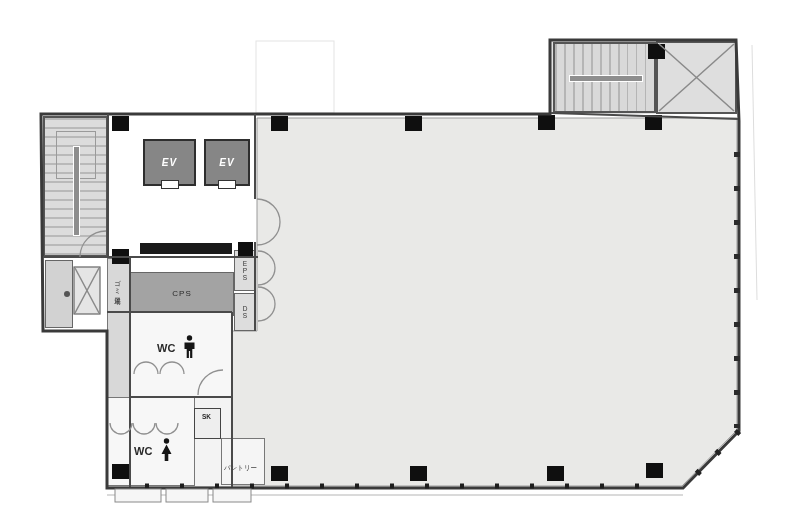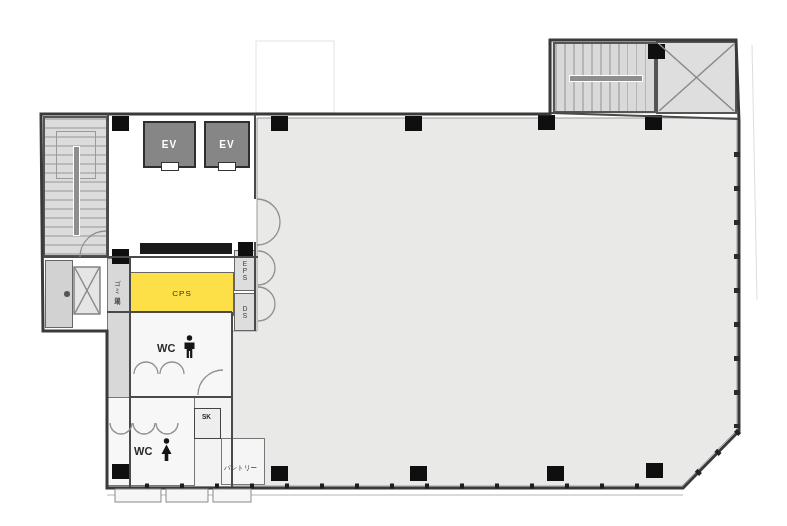--- a/index.html
+++ b/index.html
@@ -16,22 +16,22 @@
   }
   .stair-tl .rail{position:absolute;left:28px;top:28px;width:5px;height:88px;background:#8e8e8e;border:1px solid #fff;}
   .stair-tl .landing{position:absolute;left:11px;top:13px;width:38px;height:46px;border:1px solid #9a9a9a;}
   .stair-tr{
     left:553px;top:42px;width:103px;height:71px;
     border:2px solid #555;
     background:repeating-linear-gradient(90deg,#b5b5b5 0 1.5px,#d9d9d9 1.5px 9px);
   }
   .stair-tr .rail{position:absolute;left:14px;top:31px;width:72px;height:5px;background:#8e8e8e;border:1px solid #fff;}
   .ev{
-    position:absolute;top:121px;height:47px;background:#868686;border:2px solid #2e2e2e;
-    display:flex;align-items:center;justify-content:center;box-sizing:border-box;
+    position:absolute;top:139px;height:47px;background:#868686;border:2px solid #2e2e2e;
+    display:flex;align-items:center;justify-content:center;box-sizing:border-box;font-style:italic;
   }
   .ev .tag{color:#ffffff;font-size:10px;font-weight:bold;letter-spacing:1px;}
   .ev .notch{position:absolute;left:50%;bottom:-5px;transform:translateX(-50%);width:16px;height:7px;background:#fff;border:1px solid #333;}
   .col{position:absolute;width:17px;height:15px;background:#0f0f0f;}
   .vtext{writing-mode:vertical-rl;text-orientation:upright;}
   .shaftlbl{writing-mode:vertical-rl;text-orientation:upright;font-size:6.5px;color:#333;}
   .figure{display:inline-block;vertical-align:middle;}
 </style>
 </head>
 <body>
@@ -65,21 +65,21 @@
   </div>
 
   <div class="room" style="left:45px;top:260px;width:28px;height:68px;background:#d2d2d2;border:1px solid #666;">
     <div class="abs" style="left:18px;top:30px;width:6px;height:6px;border-radius:50%;background:#555;"></div>
   </div>
 
   <div class="room" style="left:107px;top:258px;width:23px;height:182px;background:#d8d8d8;border:1px solid #777;">
     <div class="lbl vtext" style="position:absolute;left:6px;top:16px;font-size:6.5px;letter-spacing:1px;">ゴミ置場</div>
   </div>
 
-  <div class="room" style="left:130px;top:272px;width:104px;height:44px;background:#fde047;border:1px solid #666;display:flex;align-items:center;justify-content:center;">
+  <div class="room" style="left:130px;top:272px;width:104px;height:44px;background:#a3a3a3;border:1px solid #666;display:flex;align-items:center;justify-content:center;">
     <span class="lbl" style="font-size:8px;letter-spacing:1px;">CPS</span>
   </div>
 
   <div class="room" style="left:234px;top:250px;width:22px;height:41px;background:#dddddd;border:1px solid #666;display:flex;align-items:center;justify-content:center;">
     <span class="shaftlbl">EPS</span>
   </div>
   <div class="room" style="left:234px;top:293px;width:22px;height:38px;background:#dddddd;border:1px solid #666;display:flex;align-items:center;justify-content:center;">
     <span class="shaftlbl">DS</span>
   </div>
 

